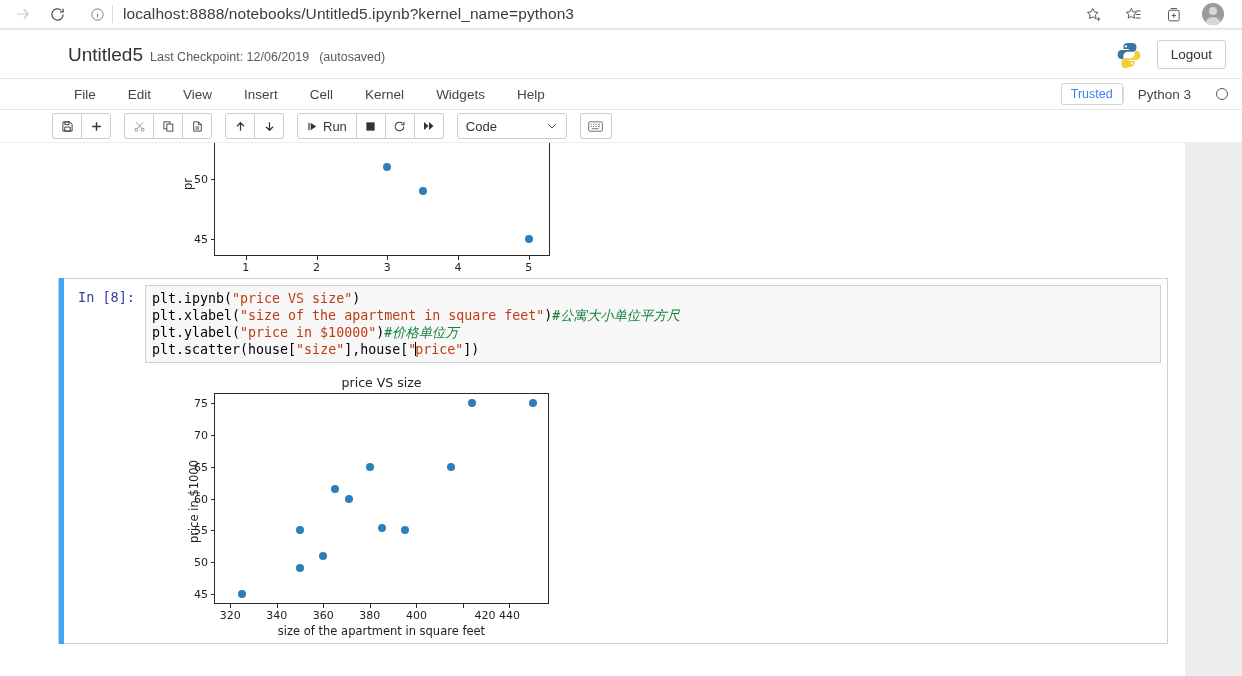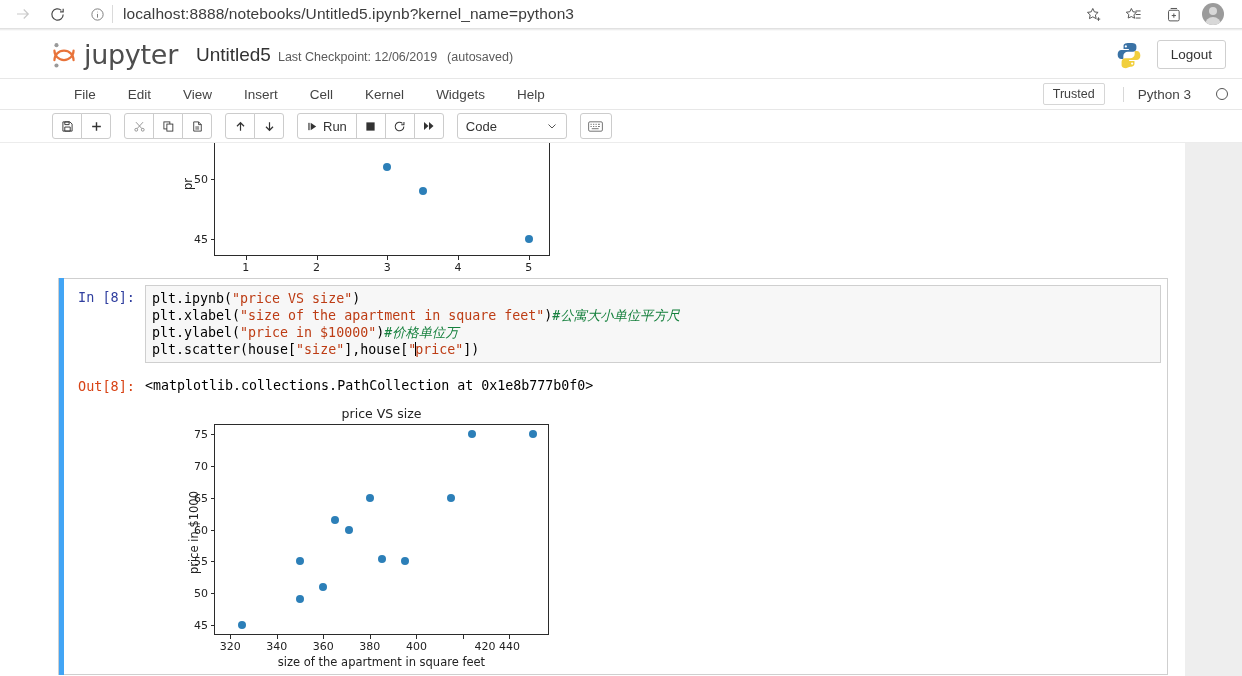--- a/index.html
+++ b/index.html
@@ -90,22 +90,22 @@
   
   .menu-bar {
     height: 31px; display: flex; align-items: center;
     padding-left: 58px; border-bottom: 1px solid #e7e7e7; background: #fff;
   }
   .menu-item {
     font-size: 13.5px; color: #444; padding: 6px 16px; cursor: pointer;
   }
   .menu-spacer { flex: 1; }
   .trusted {
-    font-size: 12.5px; color: #404040; border: 1px solid #d6d6d6;
-    border-radius: 2px; padding: 3px 9px; margin-right: 18px;
+    font-size: 12.5px; color: #3b82f6; border: 1px solid #d6d6d6;
+    border-radius: 2px; padding: 3px 9px; 
   }
   .kernel-ind { display:flex; align-items:center; gap:25px; margin-right: 14px;
       border-left:1px solid #d8d8d8; padding-left:14px;}
   .kernel-name { font-size: 13.5px; color: #444; }
   .kernel-circle {
     width: 12px; height: 12px; border: 1.6px solid #555; border-radius: 50%;
   }
 
   
   .toolbar {
@@ -271,29 +271,20 @@
       </svg>
     </div>
     <div class="chr-ico">
       <div class="avatar-ico"></div>
     </div>
   </div>
 </div>
 <div class="browser-shadow"></div>
 
 <div class="jp-header">
-  <div class="logo-box">
-    <svg class="jp-logo" viewBox="0 0 40 38">
-      <circle cx="9" cy="4.6" r="3" fill="#9a9a9a"></circle>
-      <path d="M6 12.5 A14 14 0 0 0 34 12.5" fill="none" stroke="#e8733a" stroke-width="3.2" stroke-linecap="round"></path>
-      <path d="M6 26.5 A14 14 0 0 1 34 26.5" fill="none" stroke="#e8733a" stroke-width="3.2" stroke-linecap="round"></path>
-      <circle cx="9" cy="34.4" r="3" fill="#9a9a9a"></circle>
-    </svg>
-    <span class="jp-wordmark">jupyter</span>
-  </div>
   <span class="nb-name">Untitled5</span>
   <span class="ckpt">Last Checkpoint: 12/06/2019</span>
   <span class="autosaved">(autosaved)</span>
   <div class="hdr-spacer"></div>
   <svg class="py-logo" viewBox="0 0 40 40">
     <path d="M19.5 3c-4 0-7.3 1.1-7.3 4.4v4h7.6v1.3H9.2c-3.3 0-5.4 2.4-5.4 6.5 0 4 1.9 6.6 5.2 6.6h2.9v-4.4c0-3.5 2.9-6.1 6.4-6.1h7.3c2.9 0 5-2.2 5-5V7.4C30.6 4.3 27.7 3 24.3 3zm-4 3.1a1.6 1.6 0 1 1 0 3.2 1.6 1.6 0 0 1 0-3.2z" fill="#3a72a5"></path>
     <path d="M20.4 37c4 0 7.4-1.1 7.4-4.4v-4h-7.6v-1.3h10.6c3.3 0 5.4-2.4 5.4-6.5 0-4-1.9-6.6-5.2-6.6h-2.9v4.4c0 3.5-2.9 6.1-6.4 6.1h-7.3c-2.9 0-5 2.2-5 5v5c0 3 2.9 4.3 6.3 4.3zm4.1-3.1a1.6 1.6 0 1 1 0-3.2 1.6 1.6 0 0 1 0 3.2z" fill="#f1cf3c"></path>
   </svg>
   <button class="logout-btn">Logout</button>
 </div>
@@ -432,24 +423,20 @@
 
     <div class="cell-sel">
       <div class="io-row">
         <div class="prompt">In [8]:</div>
         <div class="input-area">
           <div class="code-line"><span>plt.ipynb(</span><span class="tok-str">"price VS size"</span><span>)</span></div>
           <div class="code-line"><span>plt.xlabel(</span><span class="tok-str">"size of the apartment in square feet"</span><span>)</span><span class="tok-cmt">#公寓大小单位平方尺</span></div>
           <div class="code-line"><span>plt.ylabel(</span><span class="tok-str">"price in $10000"</span><span>)</span><span class="tok-cmt">#价格单位万</span></div>
           <div class="code-line"><span>plt.scatter(house[</span><span class="tok-str">"size"</span><span>],house[</span><span class="tok-str">"<span class="caret"></span>price"</span><span>])</span></div>
         </div>
-      </div>
-      <div class="io-row" style="margin-top:11px;">
-        <div class="prompt out">Out[8]:</div>
-        <div class="out-text">&lt;matplotlib.collections.PathCollection at 0x1e8b777b0f0&gt;</div>
       </div>
       <div class="out-figure">
         <div class="mpl" id="fig-main" style="width: 560px; height: 268px;">
           <div class="axes" id="axes-main" style="left: 155px; top: 26px; width: 335px; height: 211px;"></div>
         <div class="title" style="left: 155px; width: 335px; top: 8px;">price VS size</div>
             <div class="xlabel" style="left: 155px; width: 335px; text-align: center; top: 257px;">size of the apartment in square feet</div>
             <div class="ylabel" style="left: 128px; top: 175.5px;">price in $1000</div>
             <div class="tickmark-x" style="left: 171.285px; top: 237px;"></div>
             <div class="xtick" style="left: 171.285px; top: 242px;">320</div>
             <div class="tickmark-x" style="left: 217.812px; top: 237px;"></div>

